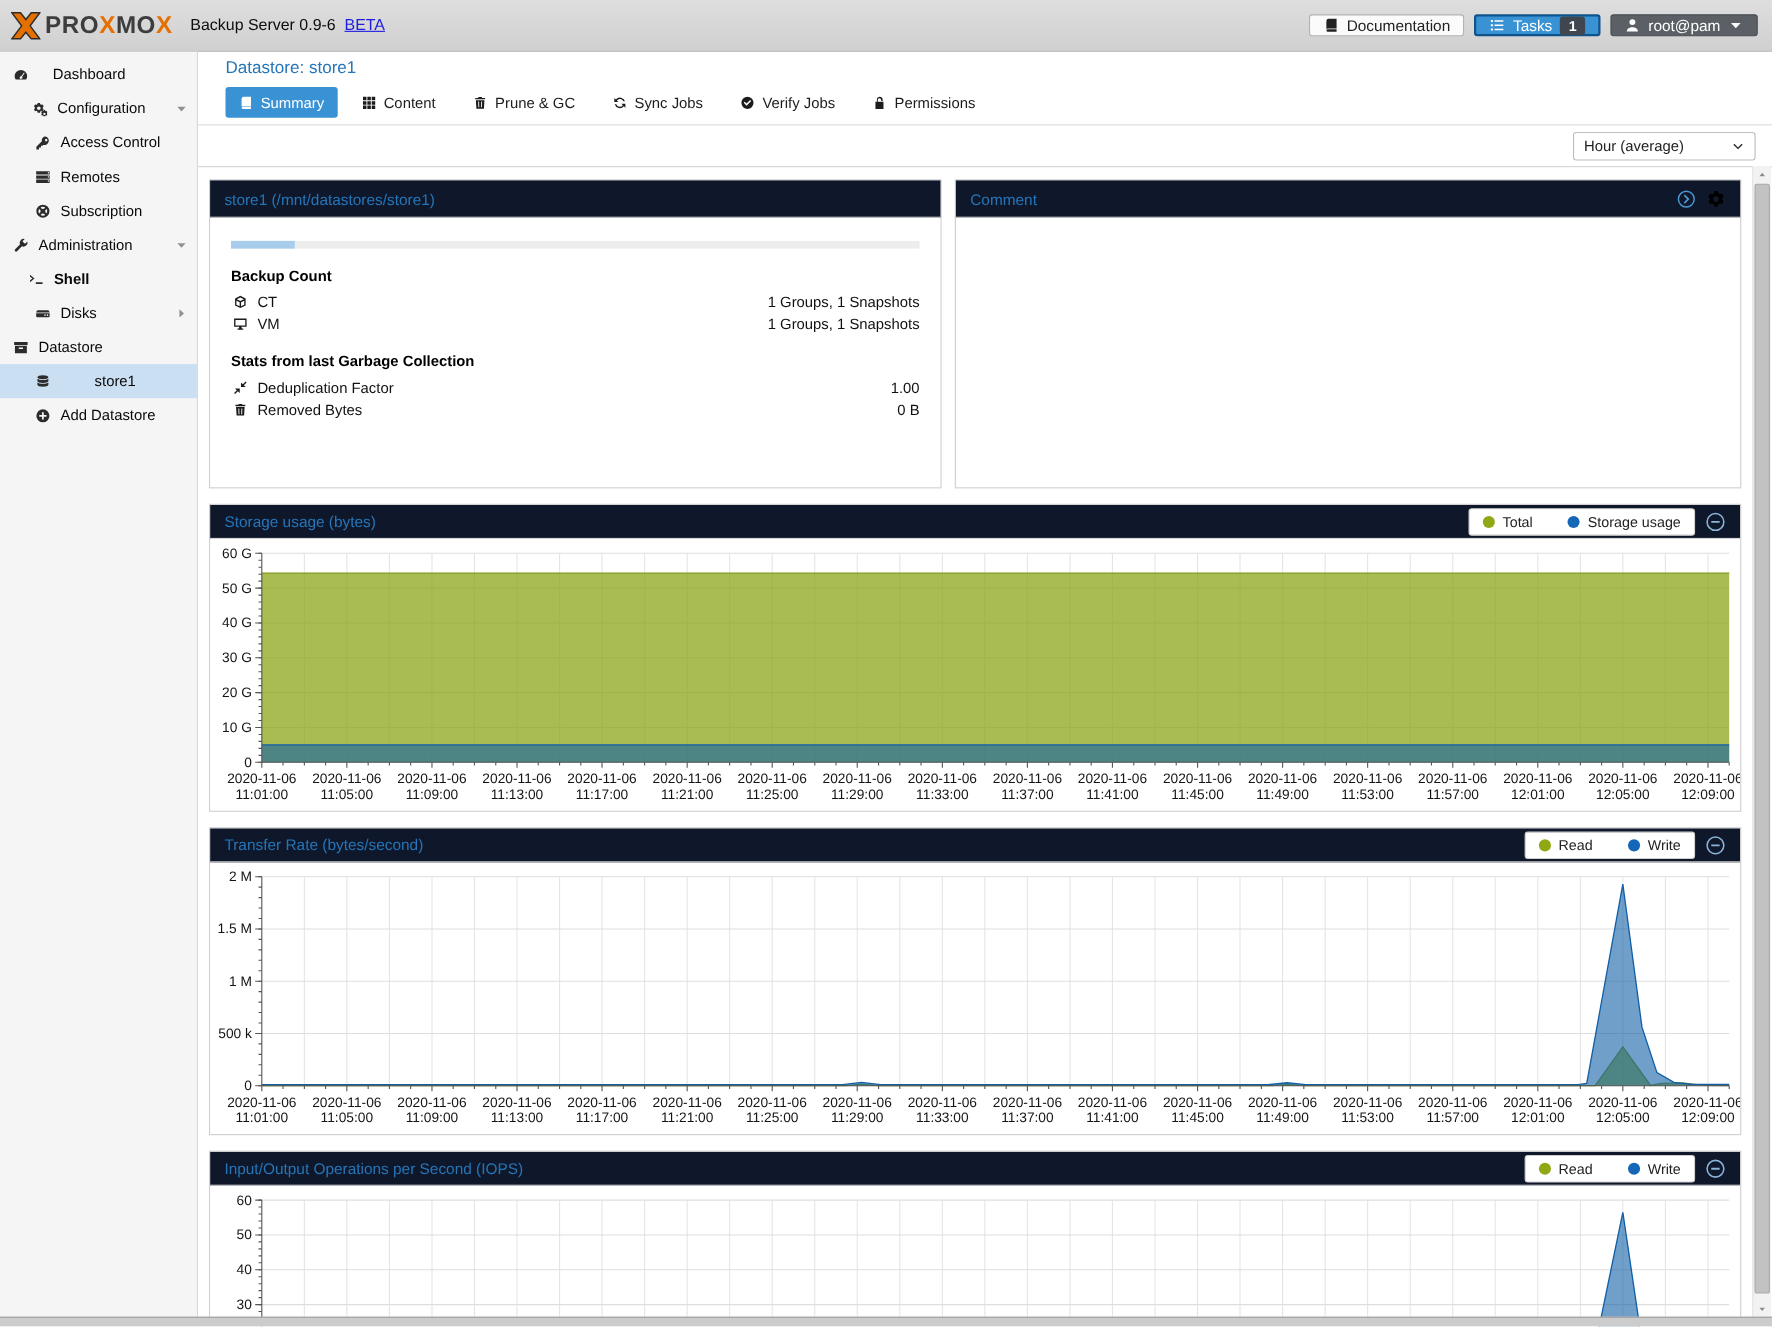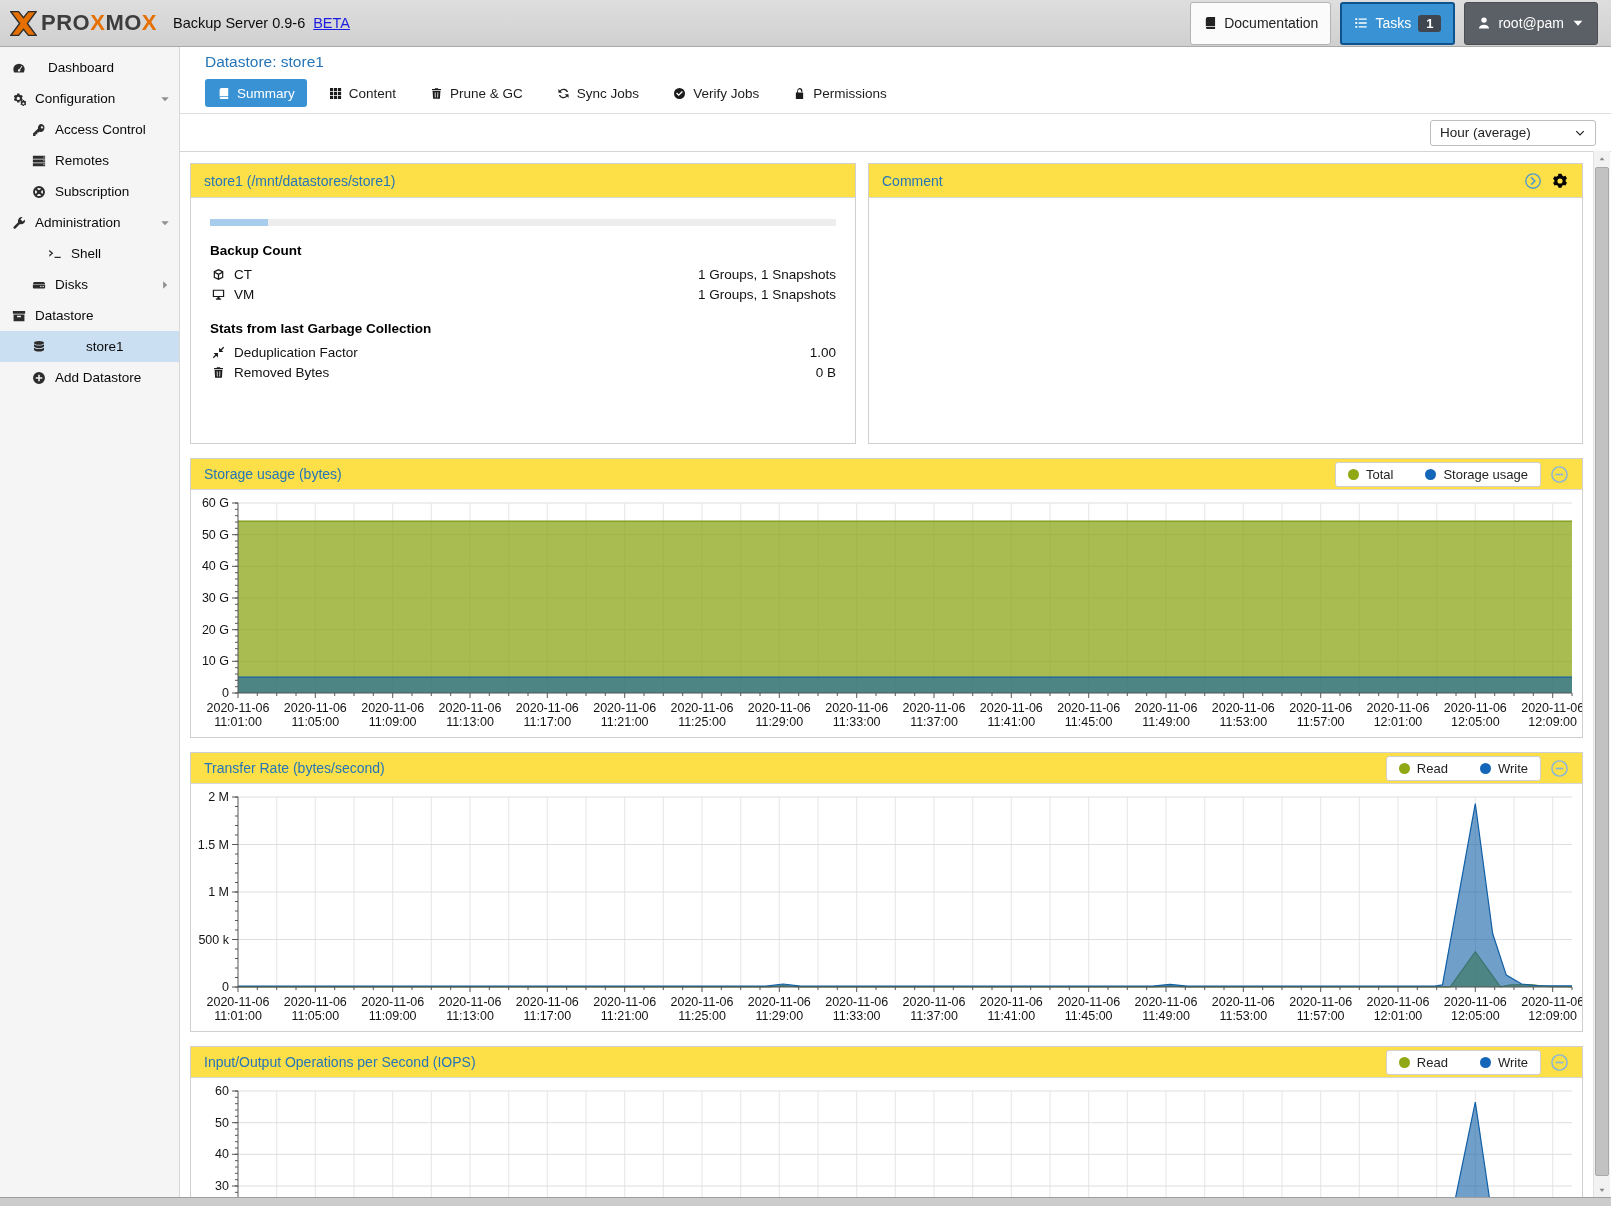--- a/index.html
+++ b/index.html
@@ -11,21 +11,21 @@
   #topbar{position:absolute;top:0;left:0;right:0;height:47px;box-sizing:border-box;
           background:linear-gradient(#dedede,#d0d0d0);border-bottom:1px solid #aaa;
           display:flex;align-items:center;gap:8px;padding:0 10px}
   .brand{display:flex;align-items:center;gap:4px}
   .brand-x svg{width:27px;height:27px;display:block}
   #brand-text{font-size:22px;font-weight:bold;letter-spacing:.5px;color:#3d3d3d}
   #brand-text .ox{color:#e57000}
   .product{font-size:14.5px;margin-left:8px;color:#0c0c0c}
   .beta{color:#1d1de0;text-decoration:underline;font-size:14.5px;cursor:pointer}
   .tb-right{margin-left:auto;display:flex;gap:9px;align-items:center;padding-right:3px}
-  .btn{display:flex;align-items:center;gap:7px;height:43px;padding:0 12px;border-radius:3px;
+  .btn{display:flex;align-items:center;gap:7px;height:20px;padding:0 12px;border-radius:3px;
        font-size:14px;border:1px solid #b3b3b3;background:#fbfbfb;color:#222;
        font-family:inherit;box-sizing:border-box;cursor:pointer}
   .btn .icon{display:flex}
   .btn .icon svg{width:14px;height:14px;fill:currentColor}
   .btn-primary{background:#3892d4;border:2px solid #0f538d;color:#fff}
   .btn-dark{background:#5b6066;border-color:#4a4e53;color:#fff}
   .badge{background:#3f4650;border-radius:3px;padding:1px 8px;font-size:13px;font-weight:bold;color:#fff}
   .caret svg{width:11px;height:11px}
 
   
@@ -56,21 +56,21 @@
          color:#222;cursor:pointer}
   .combo .icon{margin-left:auto;display:flex}
   .combo .icon svg{width:12px;height:12px;stroke:#7d7d7d}
 
   #content{position:absolute;left:0;right:0;top:104px;bottom:0;box-sizing:border-box;
            padding:12px 28px 0 10px;overflow:hidden}
   #row1{display:flex;gap:12px;height:281px}
   .panel{border:1px solid #cfcfcf;background:#fff;box-sizing:border-box}
   #panel-store1{width:666px;flex:none}
   #panel-comment{flex:1}
-  .phdr{height:34px;background:#fde047;border-bottom:1px solid #d6d6d6;display:flex;
+  .phdr{height:34px;background:#0f172a;border-bottom:1px solid #d6d6d6;display:flex;
         align-items:center;padding:0 13px;box-sizing:border-box}
   .ptitle{color:#2575b8;font-size:14px;white-space:nowrap}
   .hdr-tools{margin-left:auto;display:flex;gap:9px;color:#4b97d2}
   .hdr-tools .hicon{display:flex;cursor:pointer}
   .hdr-tools .hicon svg{width:18px;height:18px}
   .pbody{padding:16px 19px 0}
   .srow{display:flex;align-items:center;gap:8px;height:20px;font-size:13.5px}
   .srow.usage{height:22px}
   .srow .icon{width:16px;display:flex;justify-content:center;flex:none}
   .srow .icon svg{width:13px;height:13px;fill:#1b1b1b}
@@ -155,21 +155,21 @@
 
   <nav id="sidebar">
       <div class="side-item" style="padding-left: 10px; gap: 20px;">
         <span class="icon">
           <svg viewBox="0 0 16 16">
             <path d="M8 3a6.5 6.5 0 0 0-6.5 6.5c0 1.3.4 2.6 1.1 3.5h10.8a6.4 6.4 0 0 0 1.1-3.5A6.5 6.5 0 0 0 8 3zm3.9 3.1L9.3 10a1.4 1.4 0 1 1-1-.6l2.9-3.9z"></path>
           </svg>
         </span>
         <span class="lbl">Dashboard</span>
       </div>
-      <div class="side-item" style="padding-left: 10px;">
+      <div class="side-item" style="padding-left: 27px;">
         <span class="icon">
           <svg viewBox="0 0 16 16">
             <path fill-rule="evenodd" d="M6 1.8h2.4l.3 1.3c.4.1.8.3 1.1.6l1.3-.4 1.2 2-1 .9a4 4 0 0 1 0 1.3l1 .9-1.2 2-1.3-.4c-.3.3-.7.5-1.1.6l-.3 1.3H6l-.3-1.3a4 4 0 0 1-1.1-.6l-1.3.4-1.2-2 1-.9a4 4 0 0 1 0-1.3l-1-.9 1.2-2 1.3.4c.3-.3.7-.5 1.1-.6zM7.2 5.4a1.9 1.9 0 1 0 0 3.8 1.9 1.9 0 0 0 0-3.8z"></path>
             <path fill-rule="evenodd" d="M12.2 9.2h1.6l.2.9.7.4.9-.3.8 1.4-.7.6v.8l.7.6-.8 1.4-.9-.3-.7.4-.2.9h-1.6l-.2-.9-.7-.4-.9.3-.8-1.4.7-.6v-.8l-.7-.6.8-1.4.9.3.7-.4zM13 12a1.2 1.2 0 1 0 0 2.4A1.2 1.2 0 0 0 13 12z"></path>
           </svg>
         </span>
         <span class="lbl">Configuration</span>
         <span class="side-caret">
           <svg viewBox="0 0 16 16">
             <path d="M3 5.5h10L8 11z"></path>
@@ -206,21 +206,21 @@
             <path d="M14.8 4.1a4.3 4.3 0 0 1-5.7 5L4 14.2a1.4 1.4 0 0 1-2-2L7 7.1a4.3 4.3 0 0 1 5-5.7L9.6 3.8l2.6 2.6z"></path>
           </svg>
         </span>
         <span class="lbl">Administration</span>
         <span class="side-caret">
           <svg viewBox="0 0 16 16">
             <path d="M3 5.5h10L8 11z"></path>
           </svg>
         </span>
       </div>
-      <div class="side-item" style="padding-left: 46px;">
+      <div class="side-item" style="padding-left: 24px; font-weight: bold;">
         <span class="icon">
           <svg viewBox="0 0 16 16">
             <path d="M1.5 3.2l4.6 3.9-4.6 3.9V8.9L4 7.1 1.5 5.3zM7.5 11h7v1.7h-7z"></path>
           </svg>
         </span>
         <span class="lbl">Shell</span>
       </div>
       <div class="side-item" style="padding-left: 30px;">
         <span class="icon">
           <svg viewBox="0 0 16 16">

